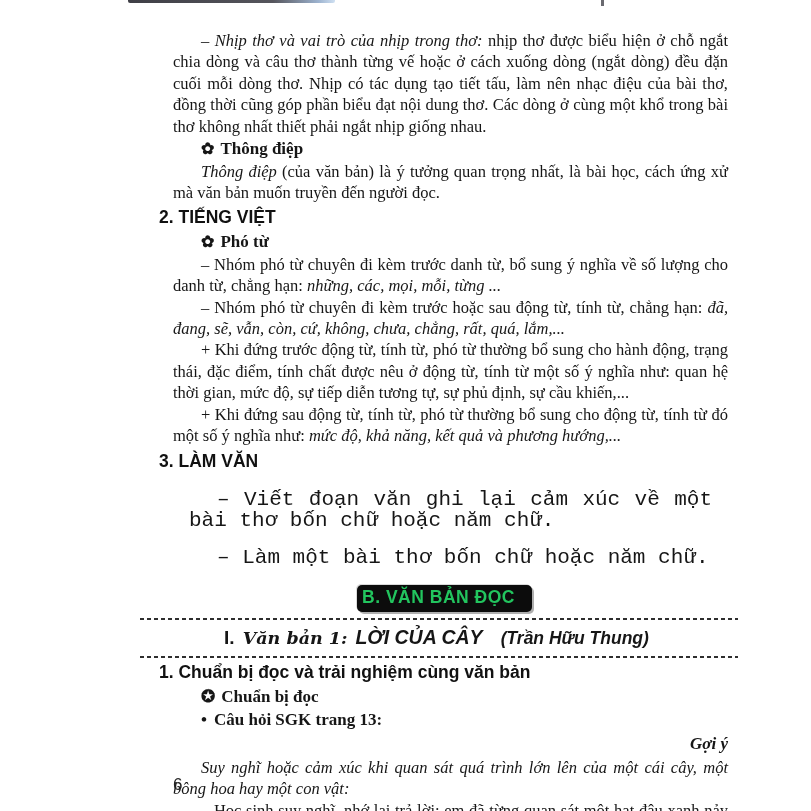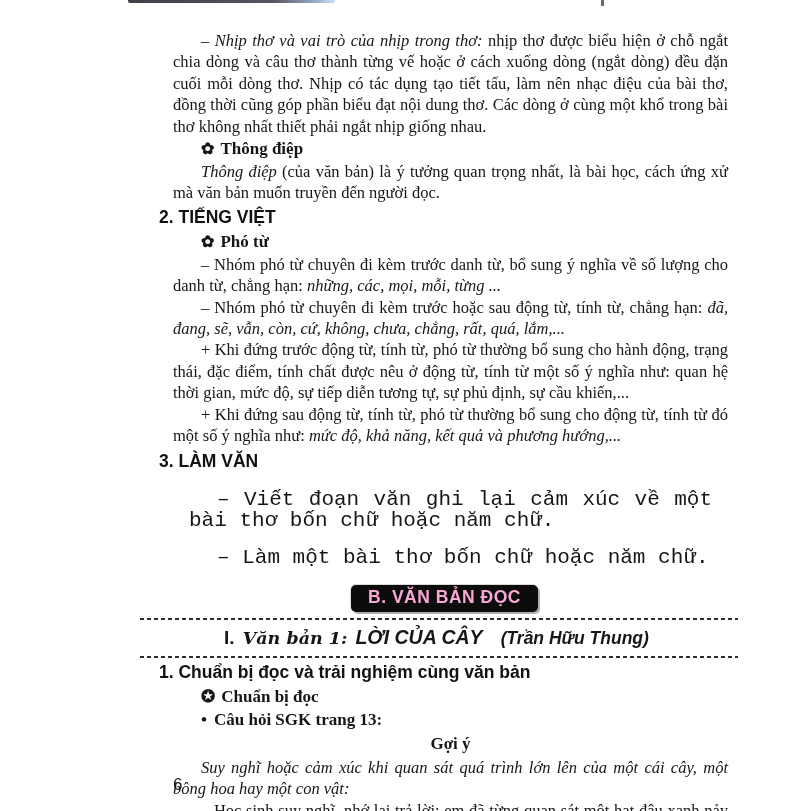--- a/index.html
+++ b/index.html
@@ -38,24 +38,24 @@
   .sans-heading {
     margin:3px 0 2px -14px;
     font-family:"Liberation Sans", sans-serif;
     font-weight:bold; font-size:17.5px; line-height:23px;
     color:#111;
   }
   .dash-item { margin:16px; font-size:21px; line-height:21.4px; text-indent:28px; text-align:justify;font-family:Liberation Mono, monospace; }
   .banner-row { text-align:center; margin:7px 0 6px -12px; }
   .banner {
     display:inline-block;
-    background:#0c0c0c; color:#f9a8d4;
+    background:#0c0c0c; color:#22c55e;
     font-family:"Liberation Sans", sans-serif;
     font-weight:bold; font-size:17.5px; letter-spacing:0.5px;
-    padding:2px 17px 4px 17px;
+    padding:2px 17px 4px 5px;
     border-radius:5px;
     box-shadow:2px 2px 0 rgba(110,110,110,0.55), -1px -1px 0 rgba(150,150,150,0.35);
   }
   .rule {
     height:2px; margin:2px 0 2px -33px; width:598px;
     background:repeating-linear-gradient(90deg,#2e2e2e 0 4px, transparent 4px 7px);
   }
   .section-heading {
     text-align:center; margin:3px 0 3px -28px;
     line-height:28px; white-space:nowrap;
@@ -80,21 +80,21 @@
   }
   .star-heading {
     margin:2px 0 1px 28px; font-weight:bold; font-size:17px; line-height:22px;
   }
   .star-heading .glyph { margin-right:6px; }
   .bullet-heading {
     margin:1px 0 1px 28px; font-weight:bold; font-size:17px; line-height:22px;
   }
   .bullet-heading .glyph { margin-right:7px; }
   .center-italic {
-    text-align:center; font-weight:bold; 
+    text-align:right; font-weight:bold; font-style:italic;
     font-size:17px; line-height:22px; margin:2px 0;
   }
   .page-number {
     position:absolute; left:173px; top:775px;
     font-family:"Liberation Sans", sans-serif;
     font-size:17px; color:#222;
   }
 </style>
 </head>
 <body>

